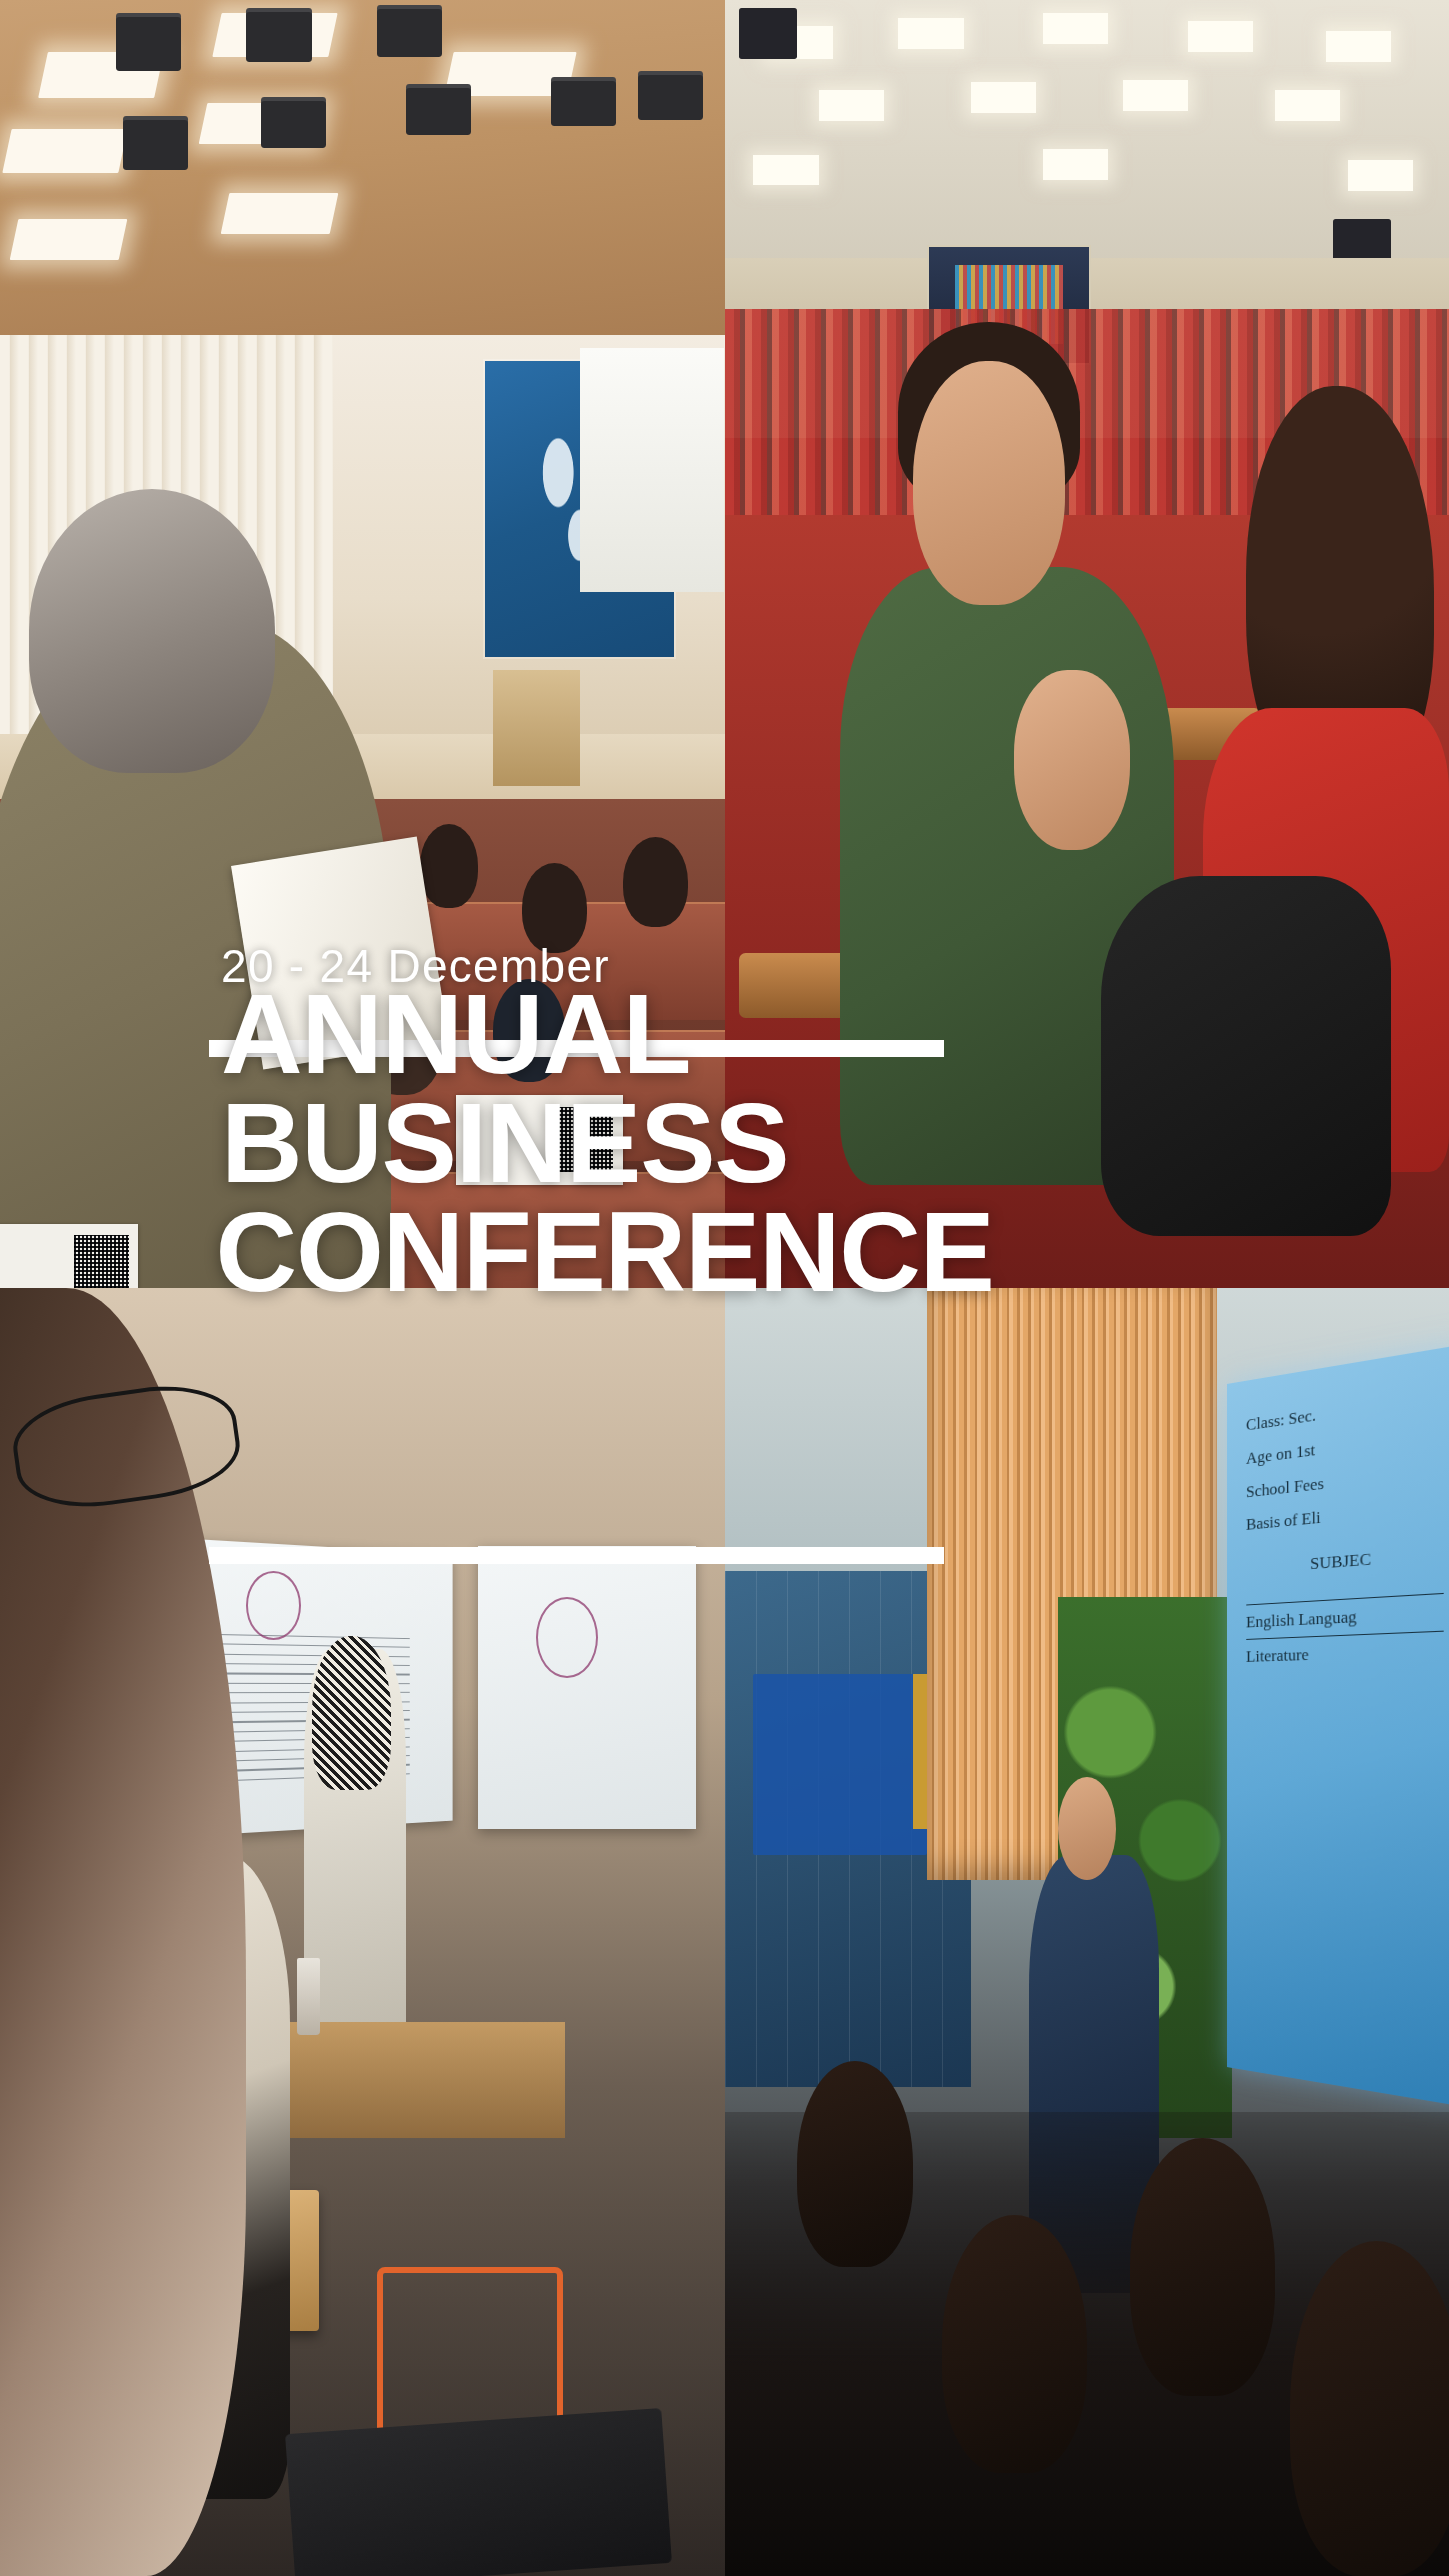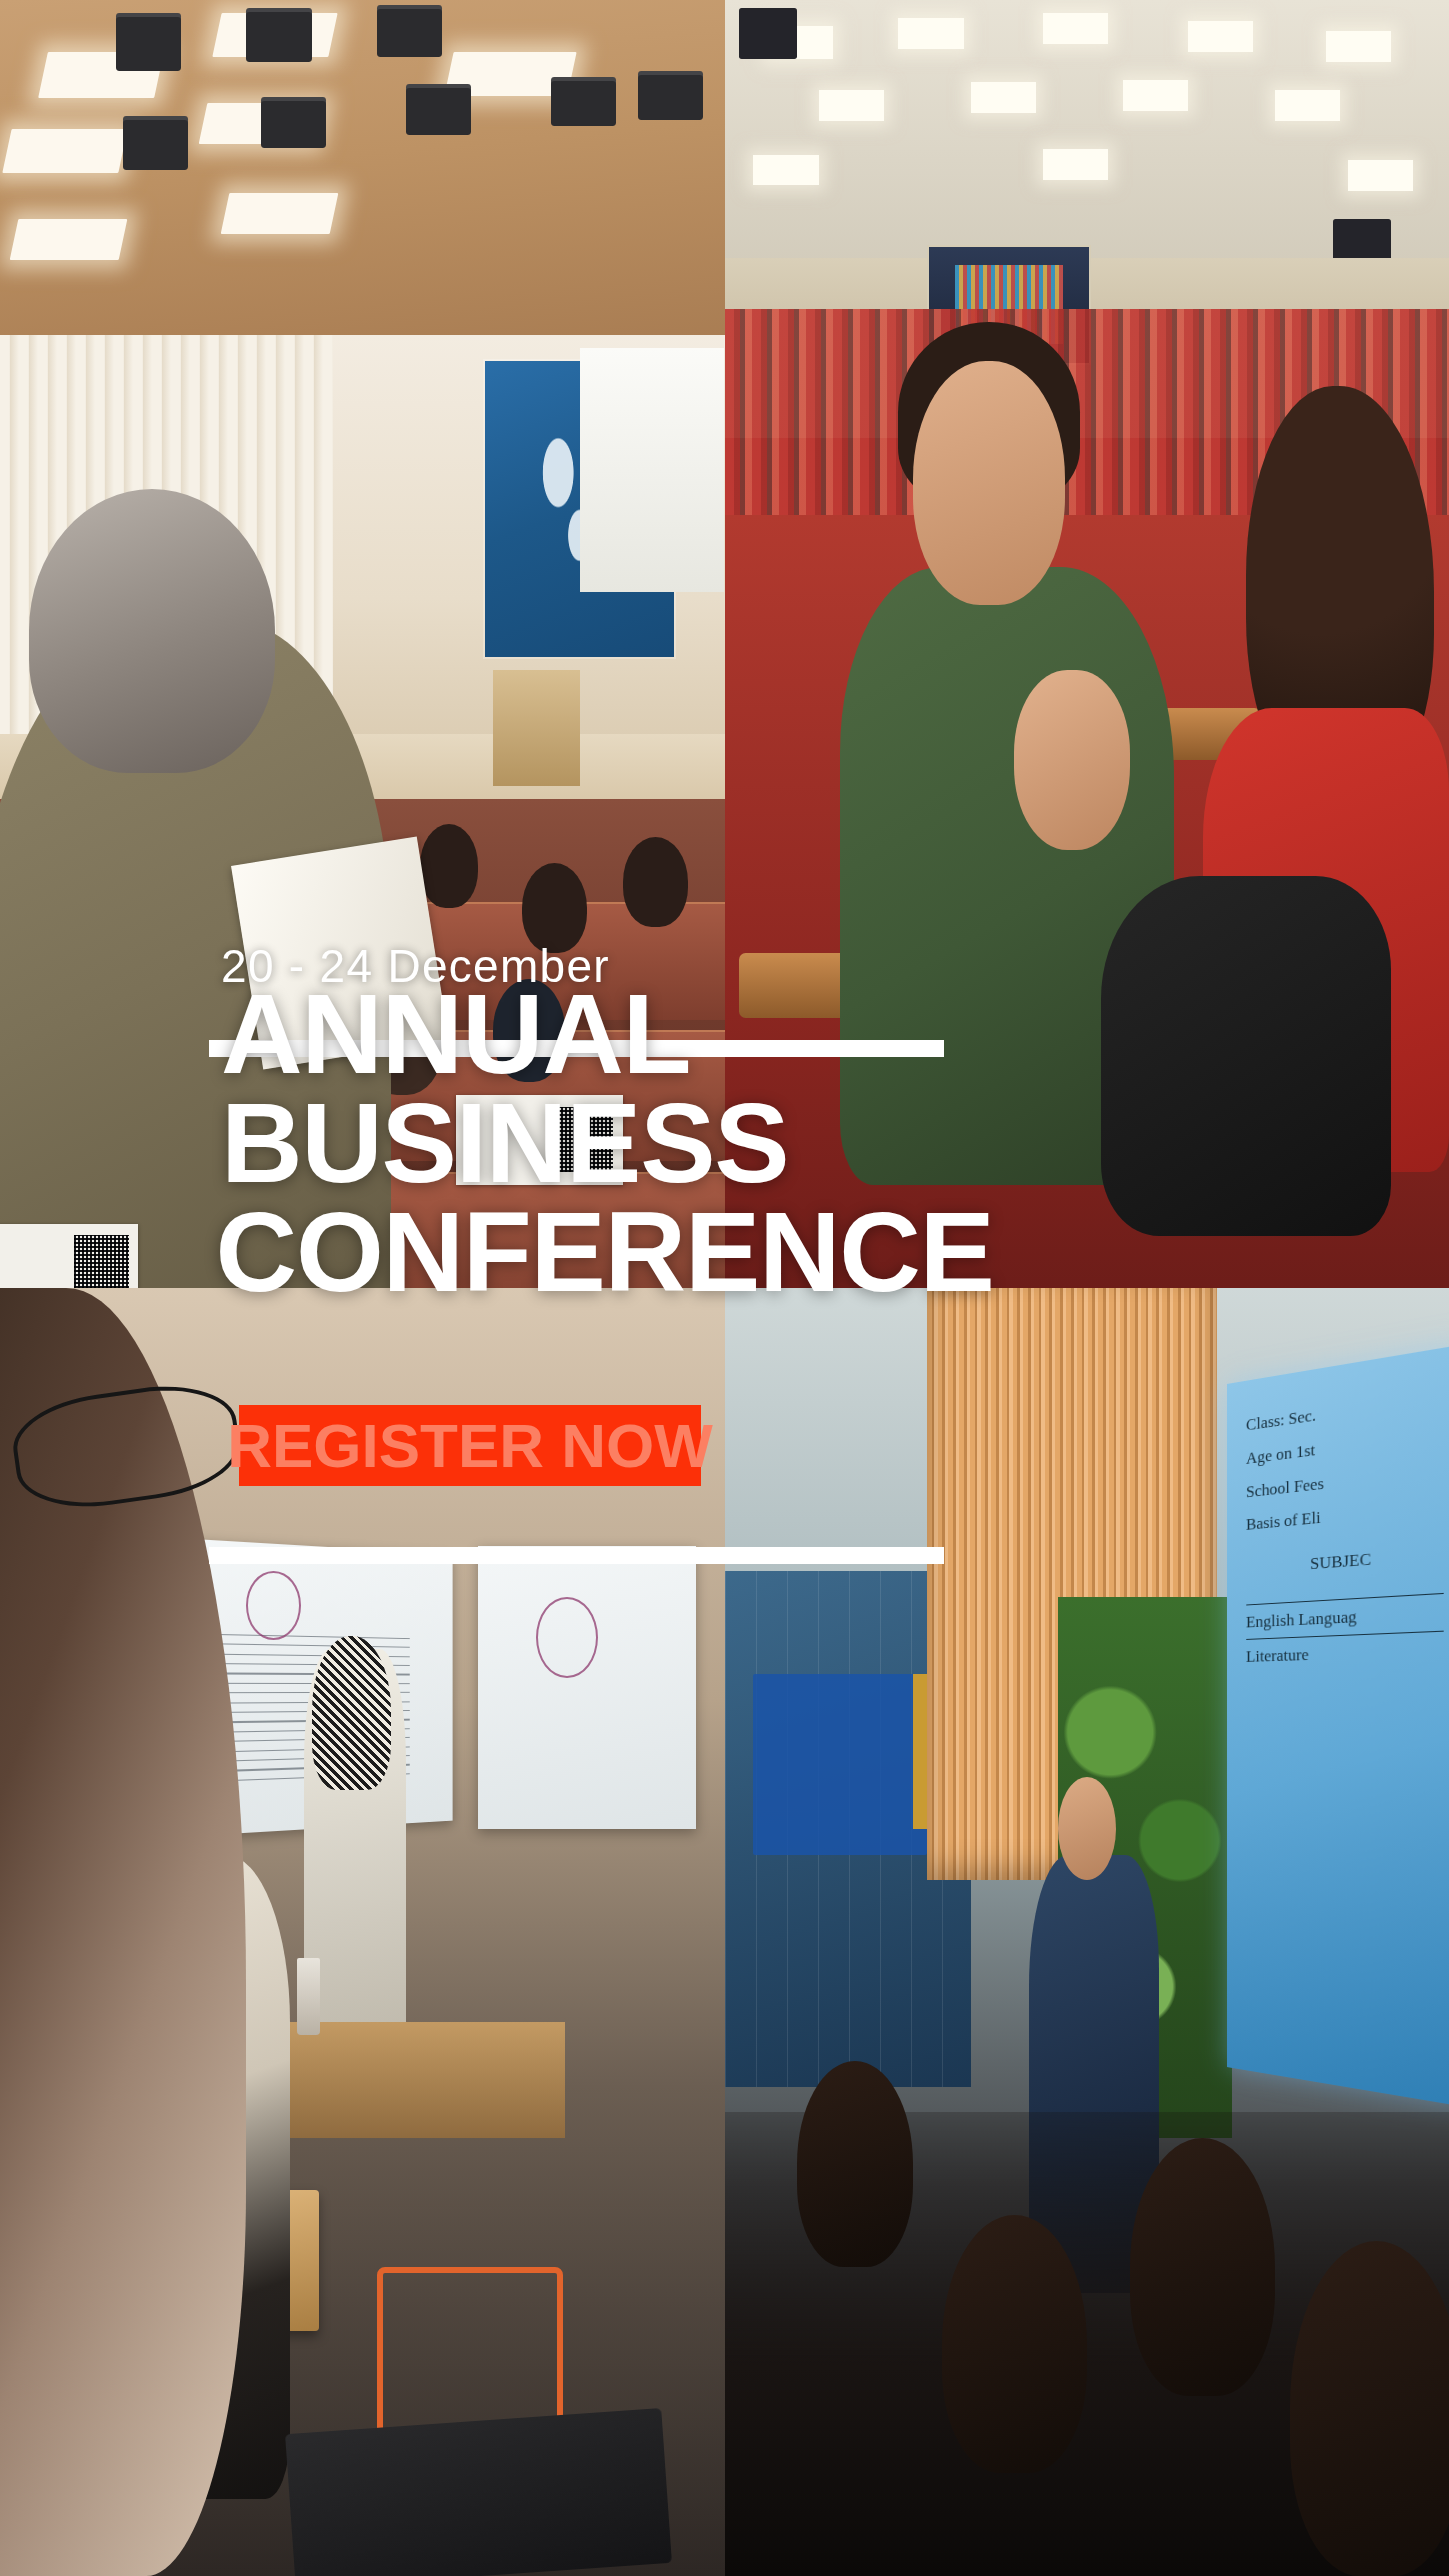--- a/index.html
+++ b/index.html
@@ -555,18 +555,15 @@
       <div class="headline">
         <span class="l1">ANNUAL</span>
         <span class="l2">BUSINESS</span>
         <span class="l3">CONFERENCE</span>
       </div>
 
       <div class="rule rule-bottom"></div>
     </div>
   </div>
 
-  <div class="cta">
-    <span class="cta-label">REGISTER NOW</span>
-  </div>
 
 </div>
 
 
 </body></html>

